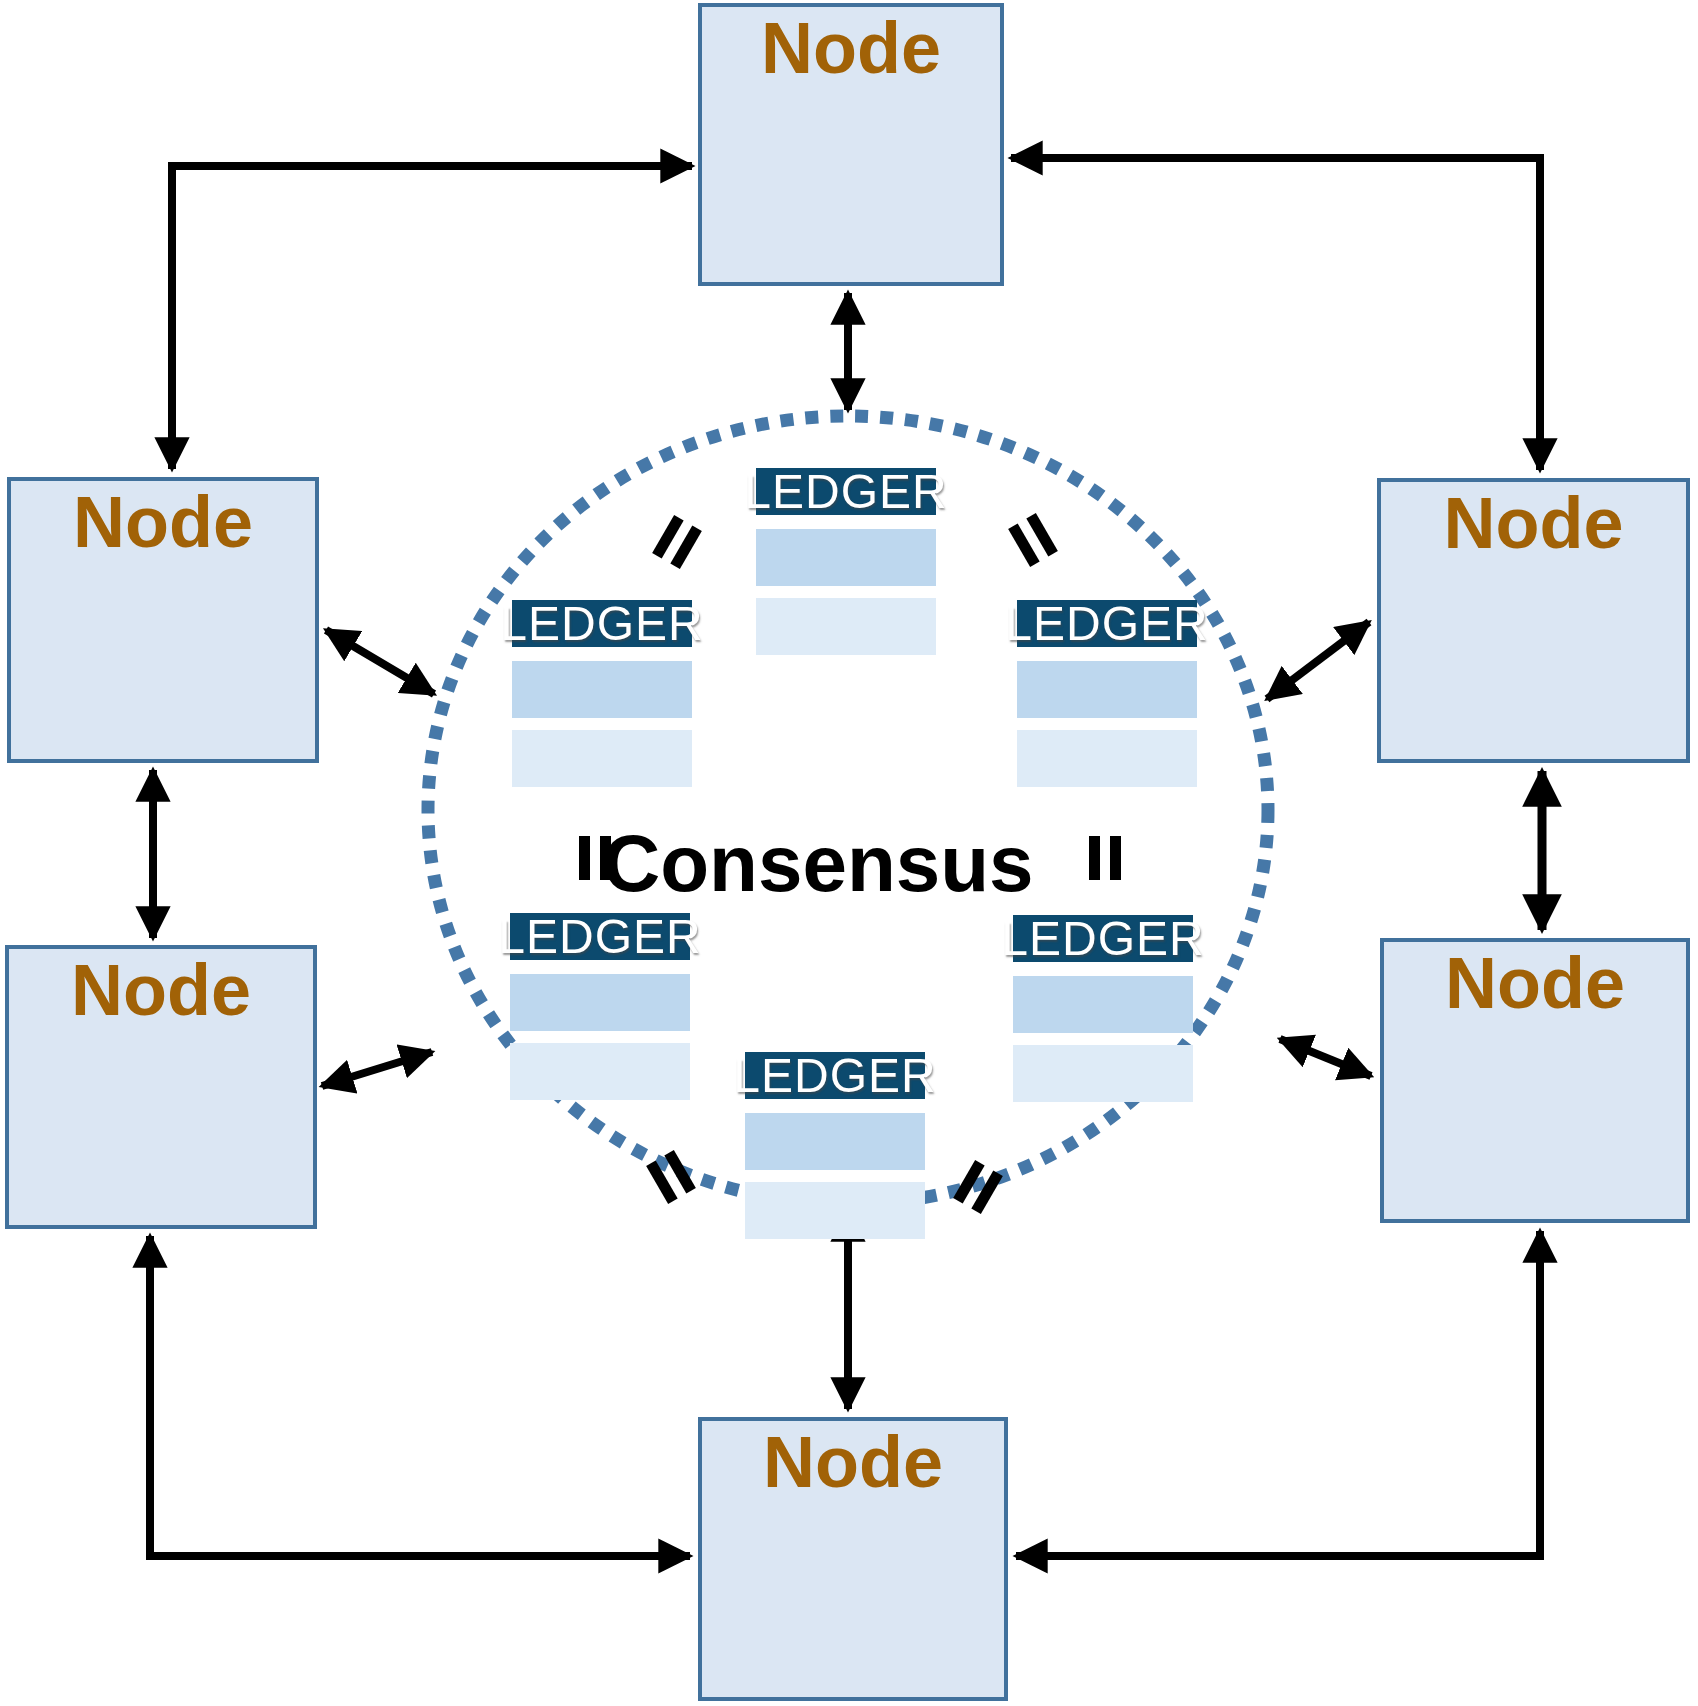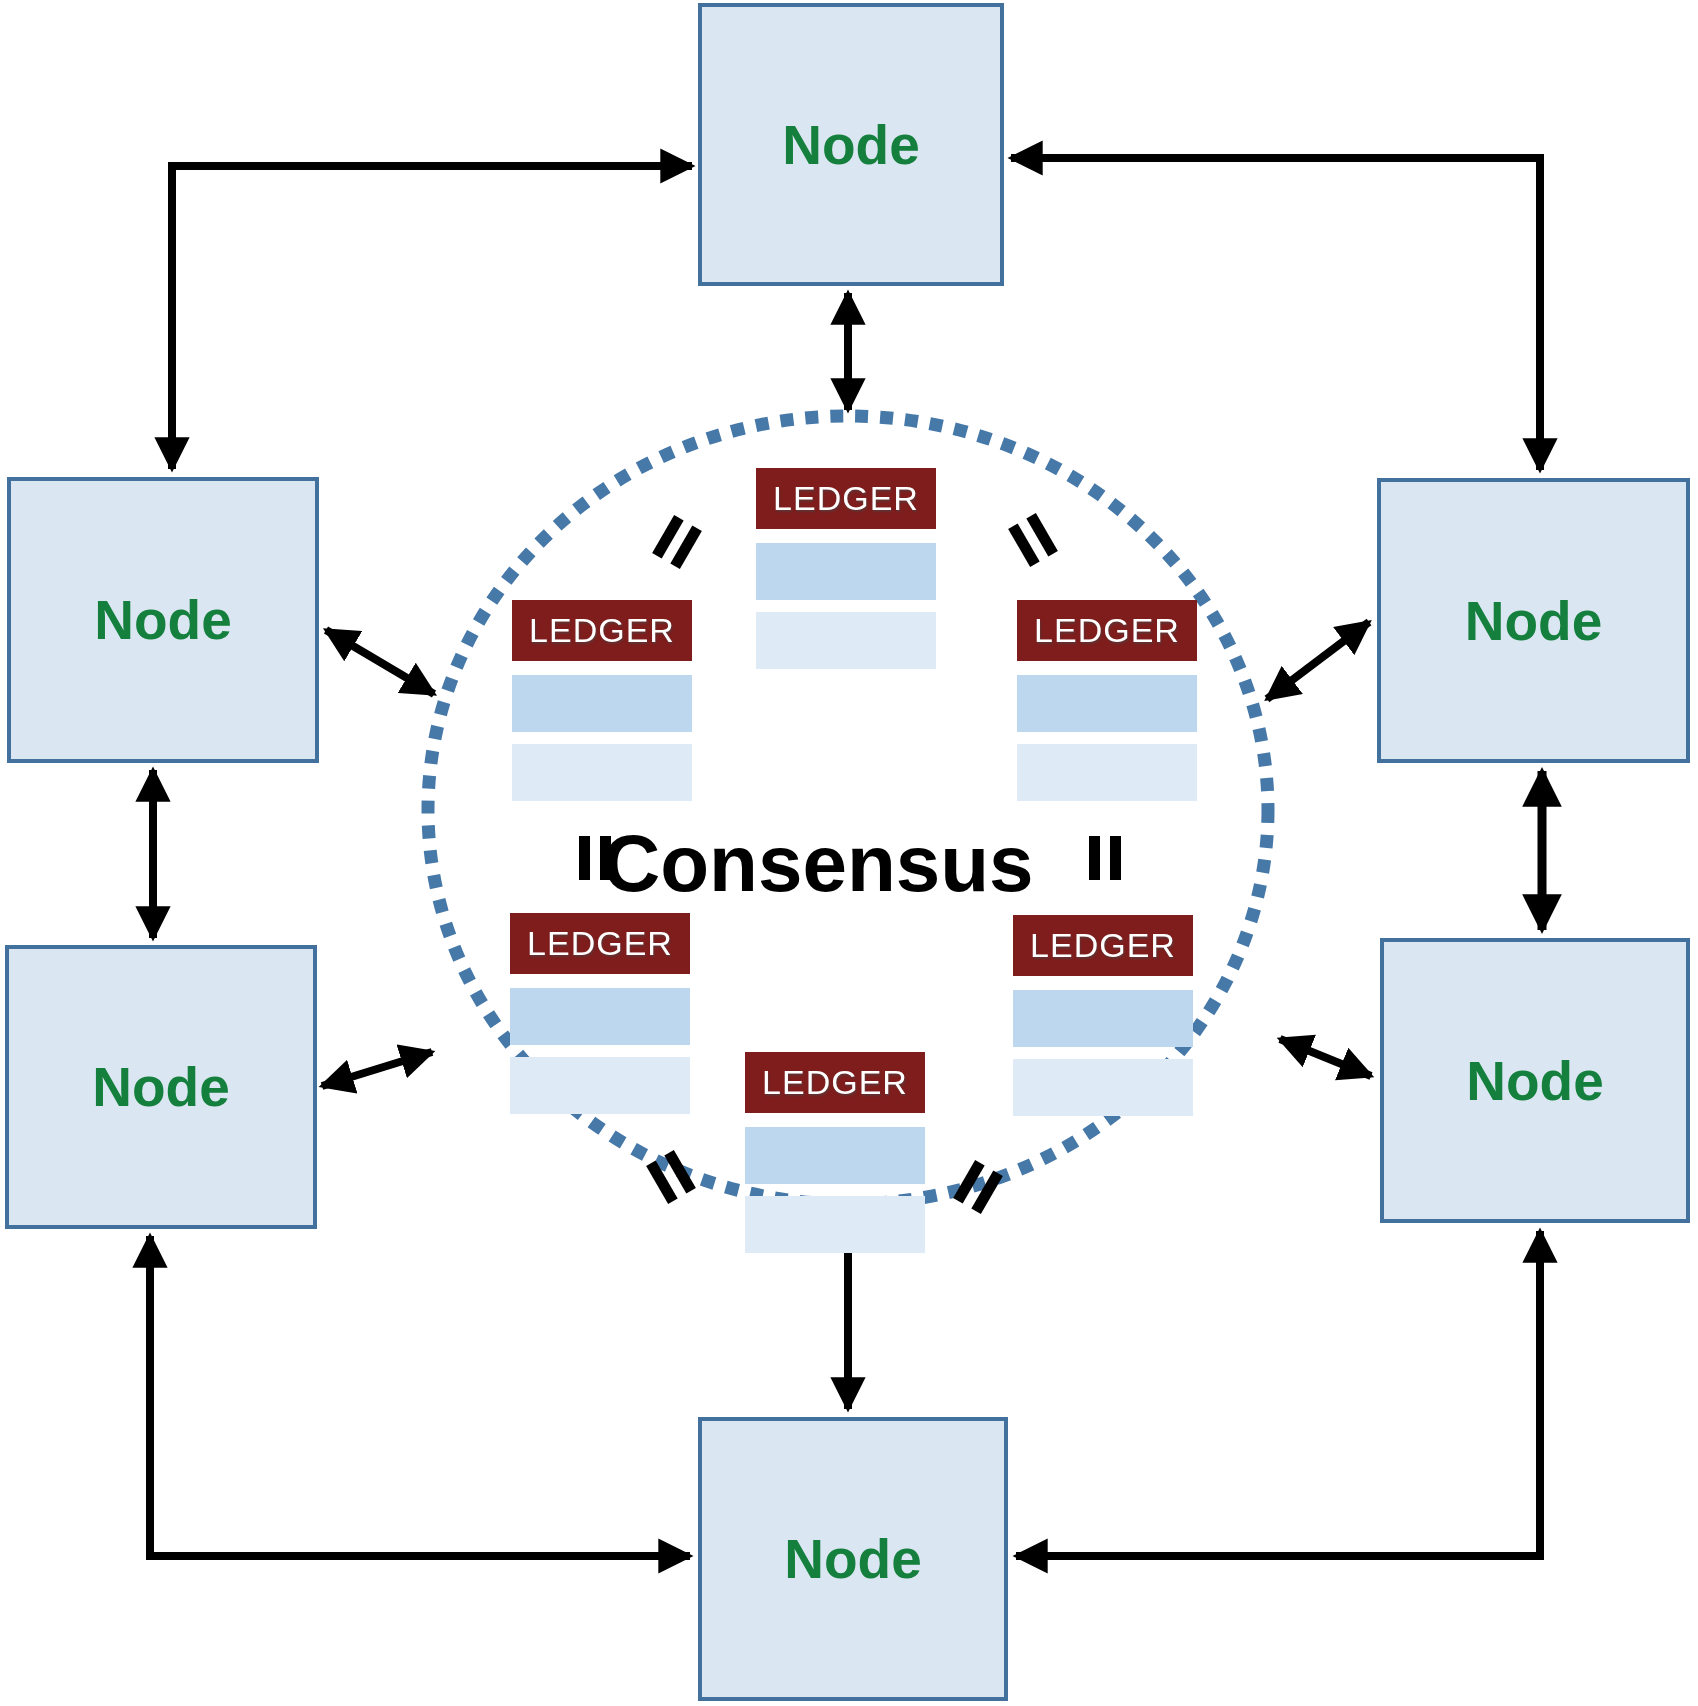--- a/index.html
+++ b/index.html
@@ -10,29 +10,29 @@
     font-family:"Liberation Sans", sans-serif;
     overflow:hidden;
   }
   .layer{position:absolute;left:0;top:0;}
   
   .node{
     position:absolute;
     background:#dbe6f3;
     border:4px solid #41719c;
     box-sizing:border-box;
-    display:flex;align-items:center;justify-content:center;
-    font-weight:bold;font-size:55px;color:#15803d;
+    display:flex;align-items:flex-start;justify-content:center;
+    font-weight:bold;font-size:72px;color:#a16207;
   }
   
   .ledger{position:absolute;width:180px;}
   .ledger-header{
-    height:61px;background:#7f1d1d;
+    height:47px;background:#0c4a6e;
     display:flex;align-items:center;justify-content:center;
-    color:#ffffff;font-size:34px;letter-spacing:1px;
+    color:#ffffff;font-size:48px;letter-spacing:1px;
     text-shadow:1px 2px 2px rgba(70,70,70,0.55);
   }
   .ledger-row{height:57px;}
   .ledger-row.mid{background:#bdd7ee;margin-top:14px;}
   .ledger-row.light{background:#deebf7;margin-top:12px;}
   
   .consensus{
     position:absolute;
     transform:translateX(-50%);
     font-size:80px;font-weight:bold;color:#000;

